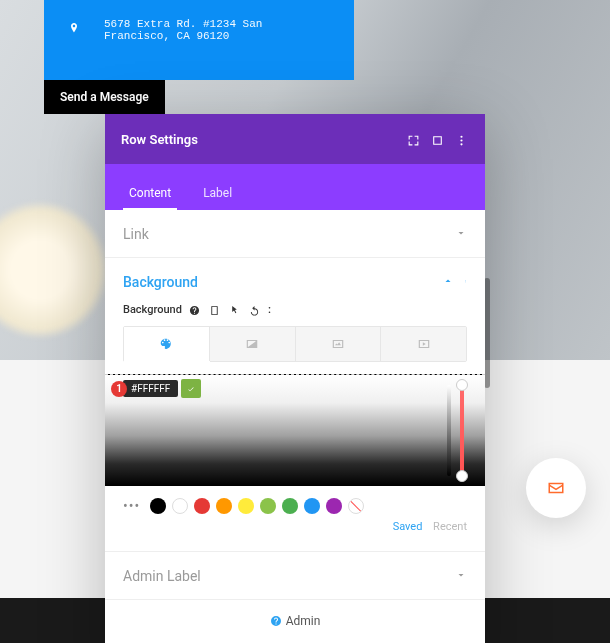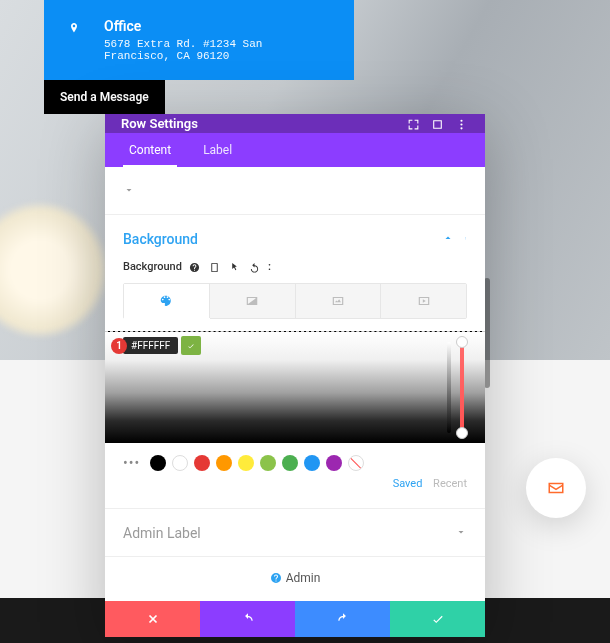--- a/index.html
+++ b/index.html
@@ -13,27 +13,27 @@
 
 .card-office { position: absolute; top: 0; left: 44px; width: 310px; height: 80px; background: #0b8ef5; color: #fff; padding: 18px 20px 0 60px; }
 .card-office .pin { position: absolute; left: 24px; top: 20px; }
 .card-office .pin svg { width: 12px; height: 16px; fill: #fff; }
 .card-office .title { font-weight: 600; font-size: 14px; margin-bottom: 4px; }
 .card-office .addr { font-size: 11px; opacity: .95; font-family: Liberation Mono, monospace; }
 
 .btn-send { position: absolute; top: 80px; left: 44px; background: #000; color: #fff; font-size: 12px; font-weight: 600; padding: 10px 16px; border: none; cursor: pointer; }
 
 .modal { position: absolute; top: 114px; left: 105px; width: 380px; background: #fff; box-shadow: 0 15px 60px rgba(0,0,0,.25); display: flex; flex-direction: column; }
-.modal-header { background: #6c2eb9; color: #fff; height: 19px; display: flex; align-items: center; padding: 0 12px 0 16px; }
+.modal-header { background: #6c2eb9; color: #fff; height: 50px; display: flex; align-items: center; padding: 0 12px 0 16px; }
 .modal-header .title { font-size: 13px; font-weight: 600; flex: 1; }
 .modal-header .hicon { width: 24px; text-align: center; cursor: pointer; }
 .modal-header svg { width: 13px; height: 13px; fill: #fff; vertical-align: middle; }
 
 .modal-tabs { background: #8c3dff; display: flex; padding: 0 8px; }
-.modal-tabs .tab { color: #fff; font-size: 12px; padding: 10px 16px; cursor: pointer; opacity: .85; }
+.modal-tabs .tab { color: #fff; font-size: 12px; padding: 10px 16px; cursor: pointer; opacity: .85; margin-top: 12px; }
 .modal-tabs .tab.active { opacity: 1; position: relative; }
 .modal-tabs .tab.active::after { content: ""; position: absolute; left: 10px; right: 10px; bottom: 0; height: 2px; background: #fff; }
 
 .section { padding: 14px 18px; border-bottom: 1px solid #eee; }
 .section-head { display: flex; align-items: center; cursor: pointer; }
 .section-head .label { flex: 1; font-size: 14px; color: #9a9a9a; }
 .section-head.expanded .label { color: #2ea3f2; font-weight: 500; }
 .section-head .chev svg { width: 12px; height: 12px; fill: #9a9a9a; }
 .section-head.expanded .chev svg { fill: #2ea3f2; }
 .section-head .more svg { width: 3px; height: 12px; fill: #2ea3f2; }
@@ -111,21 +111,20 @@
       </svg></span>
   <span><svg viewBox="0 0 24 24">
         <path d="M4 4v4c8.8 0 16 7.2 16 16h4C24 13 15 4 4 4zm0 7v4c5 0 9 4 9 9h4c0-7.2-5.8-13-13-13zm2 7c-1.1 0-2 .9-2 2s.9 2 2 2 2-.9 2-2-.9-2-2-2z"></path>
       </svg></span>
 </div>
 
 <div class="card-office">
   <span class="pin"><svg viewBox="0 0 24 24">
         <path d="M12 2C8.7 2 6 4.7 6 8c0 4.5 6 13 6 13s6-8.5 6-13c0-3.3-2.7-6-6-6zm0 8.5c-1.4 0-2.5-1.1-2.5-2.5S10.6 5.5 12 5.5s2.5 1.1 2.5 2.5-1.1 2.5-2.5 2.5z"></path>
       </svg></span>
-  <div class="title">Office</div>
   <div class="addr">5678 Extra Rd. #1234 San Francisco, CA 96120</div>
 </div>
 
 <button class="btn-send">Send a Message</button>
 
 <div class="scroll-hint"></div>
 
 <div class="modal">
   <div class="modal-header">
     <div class="title">Row Settings</div>
@@ -142,20 +141,21 @@
         </svg></div>
   </div>
 
   <div class="modal-tabs">
     <div class="tab active">Content</div>
     <div class="tab">Label</div>
   </div>
 
   <div class="section">
     <div class="section-head">
+      <div class="label">Link</div>
       <div class="chev"><svg viewBox="0 0 24 24">
             <path d="M7 10l5 5 5-5z"></path>
           </svg></div>
     </div>
   </div>
 
   <div class="section">
     <div class="section-head expanded">
       <div class="label">Background</div>
       <div class="chev"><svg viewBox="0 0 24 24">

